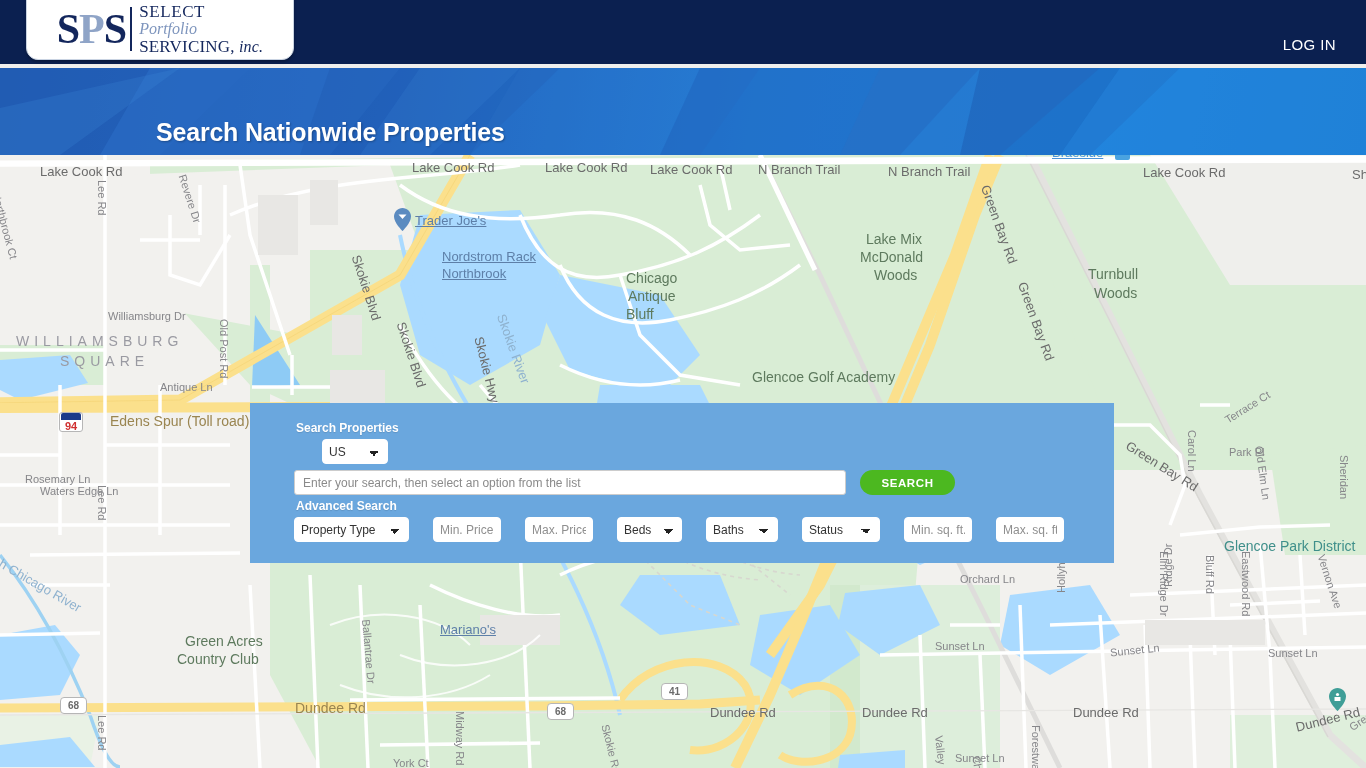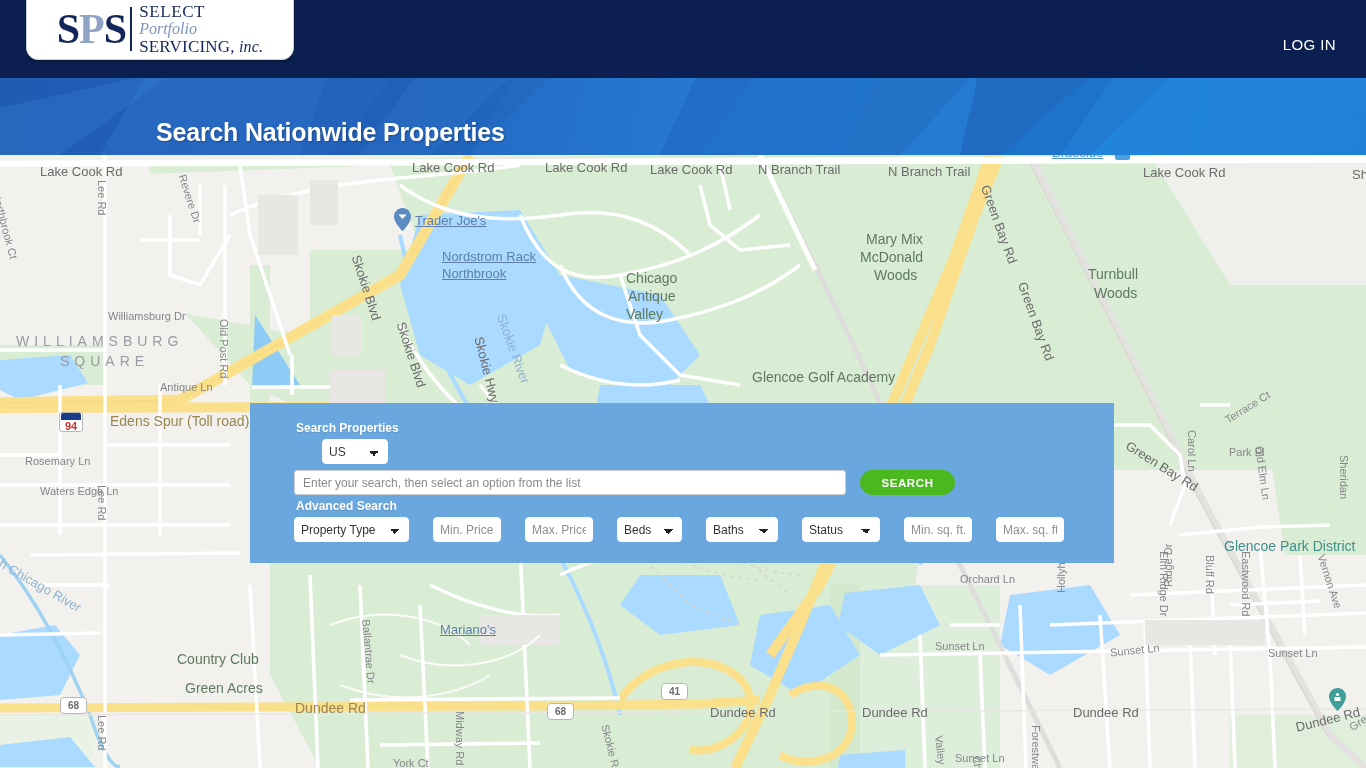--- a/index.html
+++ b/index.html
@@ -13,21 +13,21 @@
   }
   #page {
     position: relative;
     width: 1366px; height: 768px;
     overflow: hidden;
   }
 
   
   .header {
     position: absolute; left: 0; top: 0;
-    width: 1366px; height: 78px;
+    width: 1366px; height: 64px;
     background: #0b2050;
     z-index: 40;
   }
   .logo-plate {
     position: absolute; left: 26px; top: -12px;
     width: 268px; height: 72px;
     background: #ffffff;
     border: 1px solid #c9d3e2;
     border-radius: 0 0 12px 12px;
     box-shadow: 0 2px 3px rgba(0,0,0,.25);
@@ -397,43 +397,43 @@
     <div class="map-label lbl-road" style="left:758px; top:7px;">N Branch Trail</div>
     <div class="map-label lbl-road" style="left:888px; top:9px;">N Branch Trail</div>
     <div class="map-label lbl-road" style="left:1143px; top:10px;">Lake Cook Rd</div>
     <div class="map-label lbl-hwy" style="left:110px; top:258px;">Edens Spur (Toll road)</div>
     <div class="map-label lbl-hwy" style="left:295px; top:545px;">Dundee Rd</div>
     <div class="map-label lbl-road" style="left:710px; top:550px;">Dundee Rd</div>
     <div class="map-label lbl-road" style="left:862px; top:550px;">Dundee Rd</div>
     <div class="map-label lbl-road" style="left:1073px; top:550px;">Dundee Rd</div>
     <div class="map-label lbl-road" style="left:1295px; top:557px; transform:rotate(-14deg);">Dundee Rd</div>
 
-    <div class="map-label lbl-road-sm" style="left:25px; top:300px;">Rosemary Ln</div>
+    <div class="map-label lbl-road-sm" style="left:25px; top:318px;">Rosemary Ln</div>
     <div class="map-label lbl-road-sm" style="left:0px; top:330px;padding-left:40px;">Waters Edge Ln</div>
     <div class="map-label lbl-road-sm" style="left:108px; top:155px;">Williamsburg Dr</div>
     <div class="map-label lbl-road-sm" style="left:160px; top:226px;">Antique Ln</div>
     <div class="map-label lbl-road-sm" style="left:1222px; top:246px; transform:rotate(-32deg);">Terrace Ct</div>
     <div class="map-label lbl-road-sm" style="left:1229px; top:291px;">Park Pl</div>
     <div class="map-label lbl-road-sm" style="left:935px; top:485px;">Sunset Ln</div>
     <div class="map-label lbl-road-sm" style="left:1110px; top:489px; transform:rotate(-6deg);">Sunset Ln</div>
     <div class="map-label lbl-road-sm" style="left:1268px; top:492px;">Sunset Ln</div>
     <div class="map-label lbl-road-sm" style="left:960px; top:418px;">Orchard Ln</div>
     <div class="map-label lbl-road-sm" style="left:393px; top:602px;">York Ct</div>
     <div class="map-label lbl-road-sm" style="left:955px; top:597px;">Sunset Ln</div>
 
-    <div class="map-label lbl-park" style="left:866px; top:76px;">Mary Mix</div>
+    <div class="map-label lbl-park" style="left:866px; top:76px;">Lake Mix</div>
     <div class="map-label lbl-park" style="left:860px; top:94px;">McDonald</div>
     <div class="map-label lbl-park" style="left:874px; top:112px;">Woods</div>
     <div class="map-label lbl-park" style="left:1088px; top:111px;">Turnbull</div>
     <div class="map-label lbl-park" style="left:1094px; top:130px;">Woods</div>
     <div class="map-label lbl-park" style="left:626px; top:115px;">Chicago</div>
     <div class="map-label lbl-park" style="left:628px; top:133px;">Antique</div>
-    <div class="map-label lbl-park" style="left:626px; top:151px;">Valley</div>
+    <div class="map-label lbl-park" style="left:626px; top:151px;">Bluff</div>
     <div class="map-label lbl-park" style="left:752px; top:214px;">Glencoe Golf Academy</div>
-    <div class="map-label lbl-park" style="left:185px; top:478px;margin-top:47px;">Green Acres</div>
+    <div class="map-label lbl-park" style="left:185px; top:478px;">Green Acres</div>
     <div class="map-label lbl-park" style="left:177px; top:496px;">Country Club</div>
 
     <div class="map-label lbl-poi" style="left:415px; top:58px;">Trader Joe's</div>
     <div class="map-label lbl-poi" style="left:442px; top:94px;">Nordstrom Rack</div>
     <div class="map-label lbl-poi" style="left:442px; top:111px;">Northbrook</div>
     <div class="map-label lbl-poi" style="left:440px; top:467px;">Mariano's</div>
     <div class="map-label lbl-teal" style="left:1224px; top:383px;text-align:center;">Glencoe Park District</div>
 
     <div class="map-label lbl-area" style="left:16px; top:178px;">WILLIAMSBURG</div>
     <div class="map-label lbl-area" style="left:60px; top:198px;">SQUARE</div>

